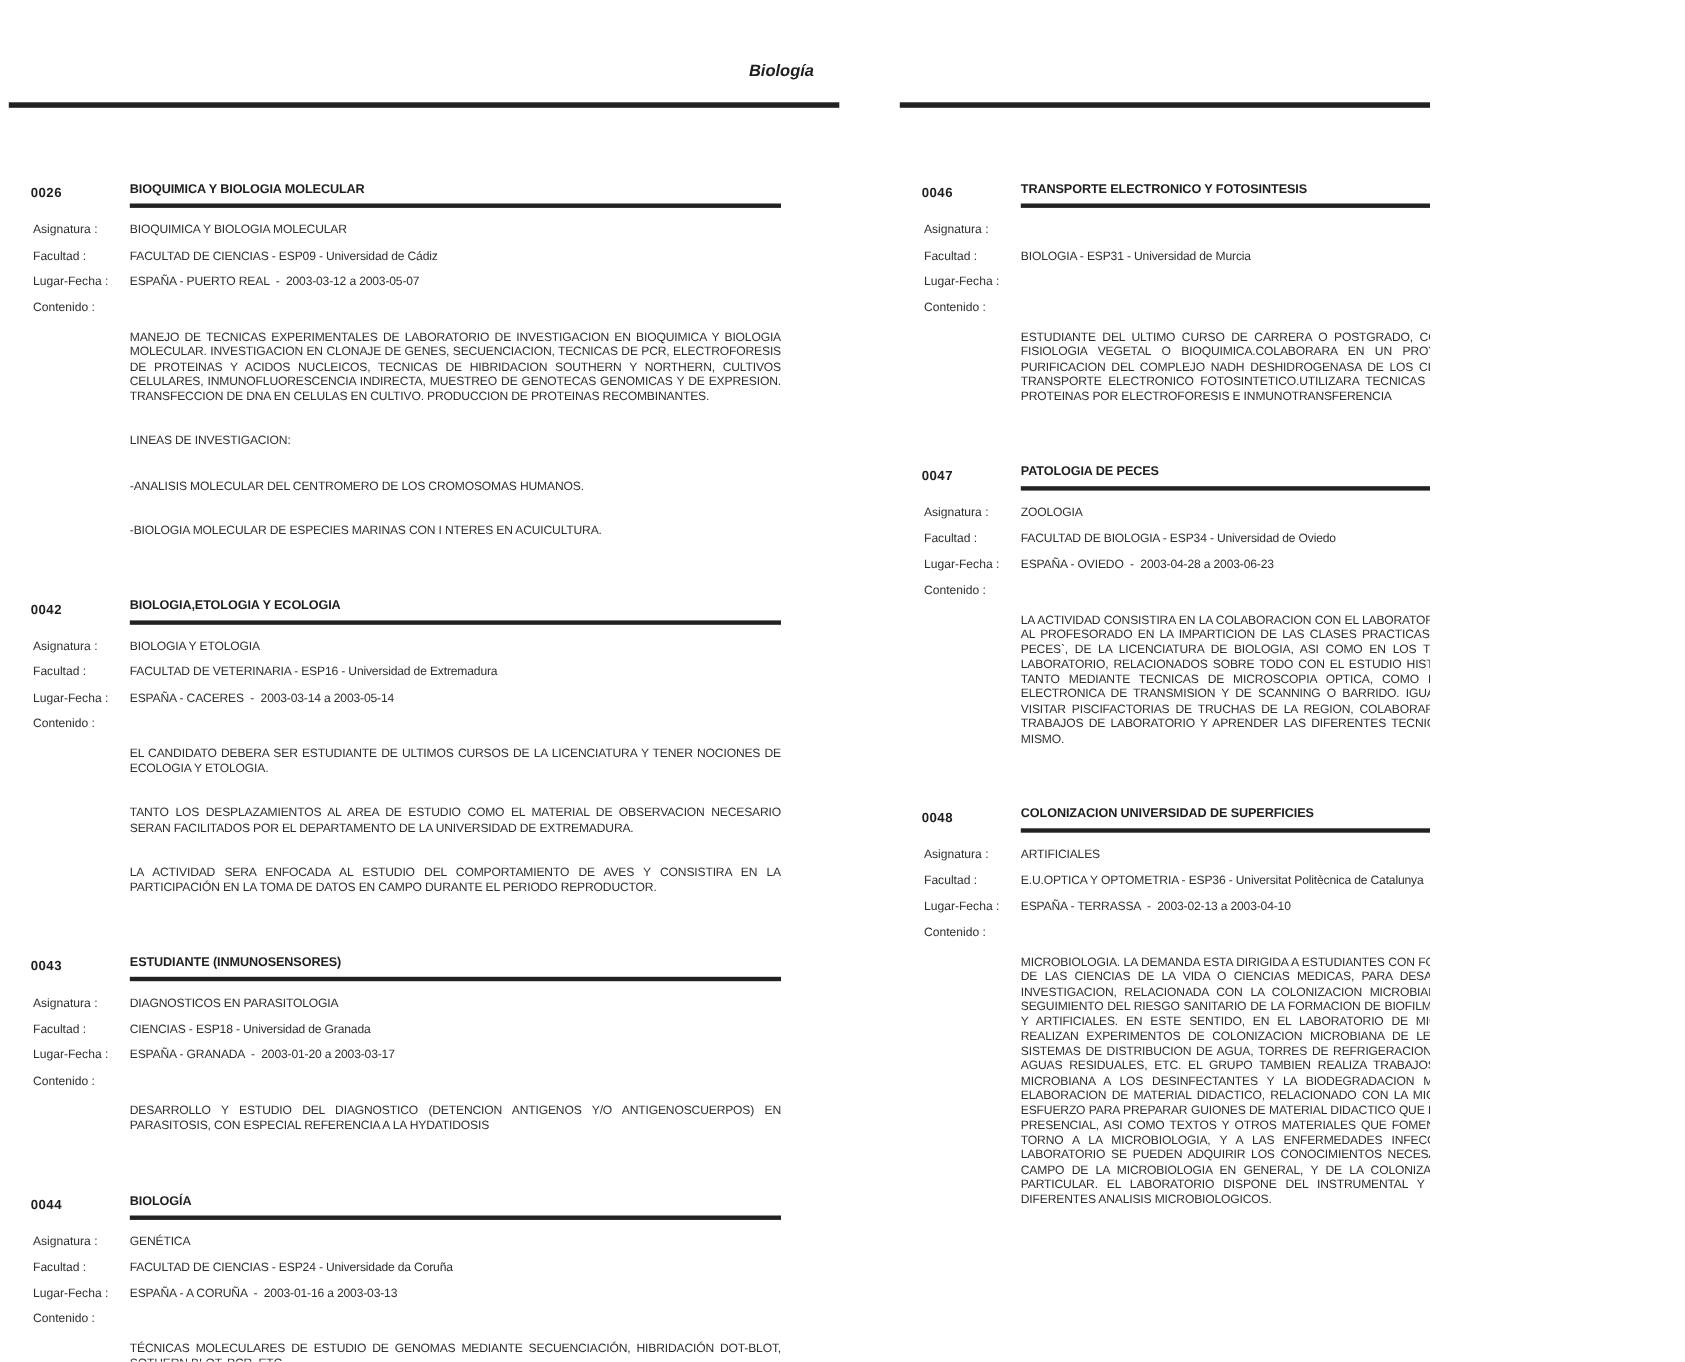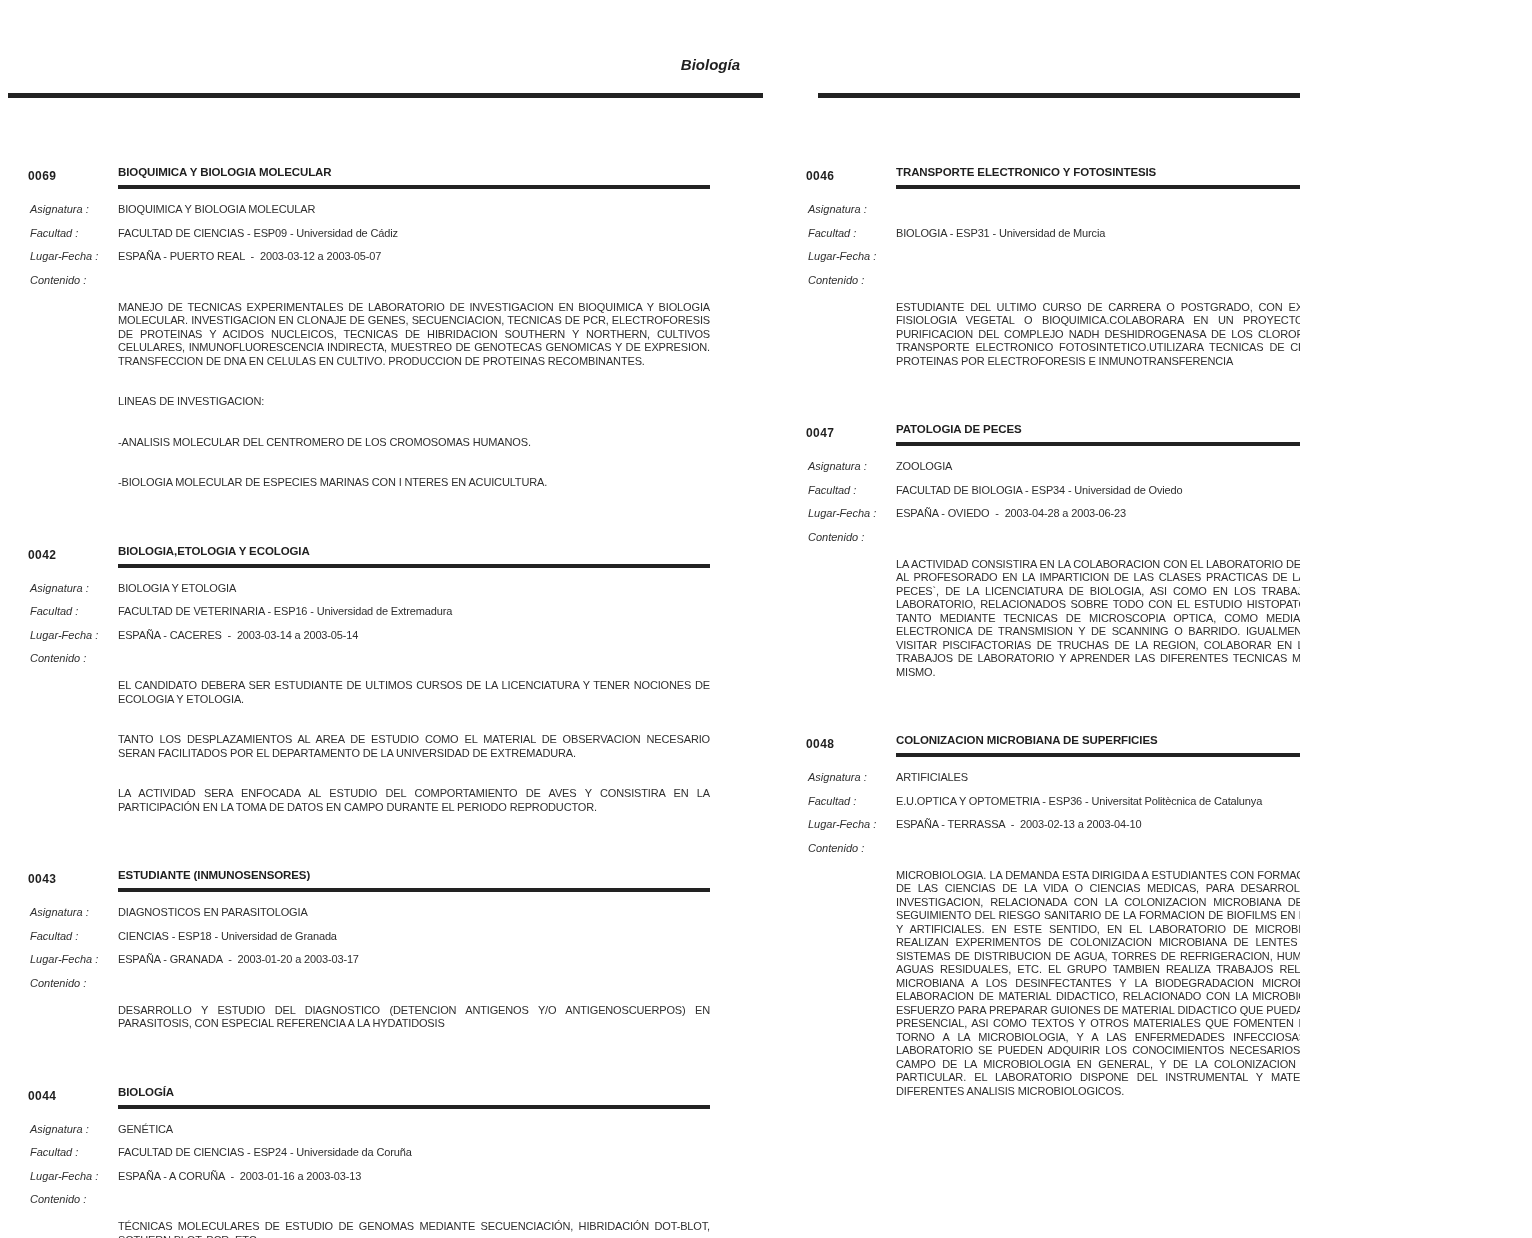--- a/index.html
+++ b/index.html
@@ -15,50 +15,50 @@
   .col-hdr{position:absolute;top:56px;font-size:15px;font-weight:bold;font-style:italic;color:#1f1f1f;text-align:right;}
   .hdr-left{left:8px;width:732px;}
   .hdr-right{left:818px;width:713px;}
   .hdr-rule{position:absolute;top:93px;height:5px;background:#222;}
   .rule-left{left:8px;width:755px;}
   .rule-right{left:818px;width:710px;}
 
   
   .column{position:absolute;top:166px;}
   .col-left{left:28px;width:682px;}
-  .col-right{left:806px;width:686px;}
+  .col-right{left:838px;width:686px;}
 
   .entry{margin-bottom:28px;}
   .row{display:grid;grid-template-columns:90px 1fr;}
   .head{margin-bottom:0;}
   .num{font-weight:bold;font-size:12px;letter-spacing:0.4px;color:#1f1f1f;}
   .title{font-weight:bold;font-size:11.5px;letter-spacing:-0.1px;color:#1f1f1f;}
   .title-rule{height:4px;background:#222;margin-top:7px;margin-bottom:14px;}
 
   .field{margin-bottom:10px;}
-  .lbl{font-style:italic;font-size:11px;line-height:13.5px;padding-left:2px;white-space:nowrap;}
+  .lbl{font-size:11px;line-height:13.5px;padding-left:2px;white-space:nowrap;}
   .val{font-size:11px;line-height:13.5px;letter-spacing:-0.15px;white-space:pre-wrap;}
 
   .paras p{margin:0;font-size:11px;line-height:13.5px;letter-spacing:-0.15px;text-align:justify;white-space:normal;}
 </style>
 </head>
 <body>
 
 <div class="page">
 
   <div class="col-hdr hdr-left">Biología</div>
   <div class="col-hdr hdr-right">Biología</div>
   <div class="hdr-rule rule-left"></div>
   <div class="hdr-rule rule-right"></div>
 
   <div class="column col-left">
 
     <section class="entry">
       <div class="row head">
-        <div><span class="num">0069</span></div>
+        <div><span class="num">0026</span></div>
         <div>
           <div class="title">BIOQUIMICA Y BIOLOGIA MOLECULAR</div>
           <div class="title-rule"></div>
         </div>
       </div>
       <div class="row field">
         <div class="lbl">Asignatura :</div>
         <div class="val">BIOQUIMICA Y BIOLOGIA MOLECULAR</div>
       </div>
       <div class="row field">
@@ -223,21 +223,21 @@
         <div class="val paras">
           <p>LA ACTIVIDAD CONSISTIRA EN LA COLABORACION CON EL LABORATORIO DE PATOLOGIA DE PECES, ASISTIENDO AL PROFESORADO EN LA IMPARTICION DE LAS CLASES PRACTICAS DE LA ASIGNATURA `PATOLOGIA DE LOS PECES`, DE LA LICENCIATURA DE BIOLOGIA, ASI COMO EN LOS TRABAJOS DE INVESTIGACION DE DICHO LABORATORIO, RELACIONADOS SOBRE TODO CON EL ESTUDIO HISTOPATOLOGICO DE LA PIEL EN TRUCHAS, TANTO MEDIANTE TECNICAS DE MICROSCOPIA OPTICA, COMO MEDIANTE TECNICAS DE MICROSCOPIA ELECTRONICA DE TRANSMISION Y DE SCANNING O BARRIDO. IGUALMENTE, TENDRA LA OPORTUNIDAD DE VISITAR PISCIFACTORIAS DE TRUCHAS DE LA REGION, COLABORAR EN LA TOMA DE MUESTRAS PARA LOS TRABAJOS DE LABORATORIO Y APRENDER LAS DIFERENTES TECNICAS MICROSCOPICAS EMPLEADAS EN EL MISMO.</p>
         </div>
       </div>
     </section>
 
     <section class="entry">
       <div class="row head">
         <div><span class="num">0048</span></div>
         <div>
-          <div class="title">COLONIZACION MICROBIANA DE SUPERFICIES</div>
+          <div class="title">COLONIZACION UNIVERSIDAD DE SUPERFICIES</div>
           <div class="title-rule"></div>
         </div>
       </div>
       <div class="row field">
         <div class="lbl">Asignatura :</div>
         <div class="val">ARTIFICIALES</div>
       </div>
       <div class="row field">
         <div class="lbl">Facultad :</div>
         <div class="val">E.U.OPTICA Y OPTOMETRIA - ESP36 - Universitat Politècnica de Catalunya</div>

